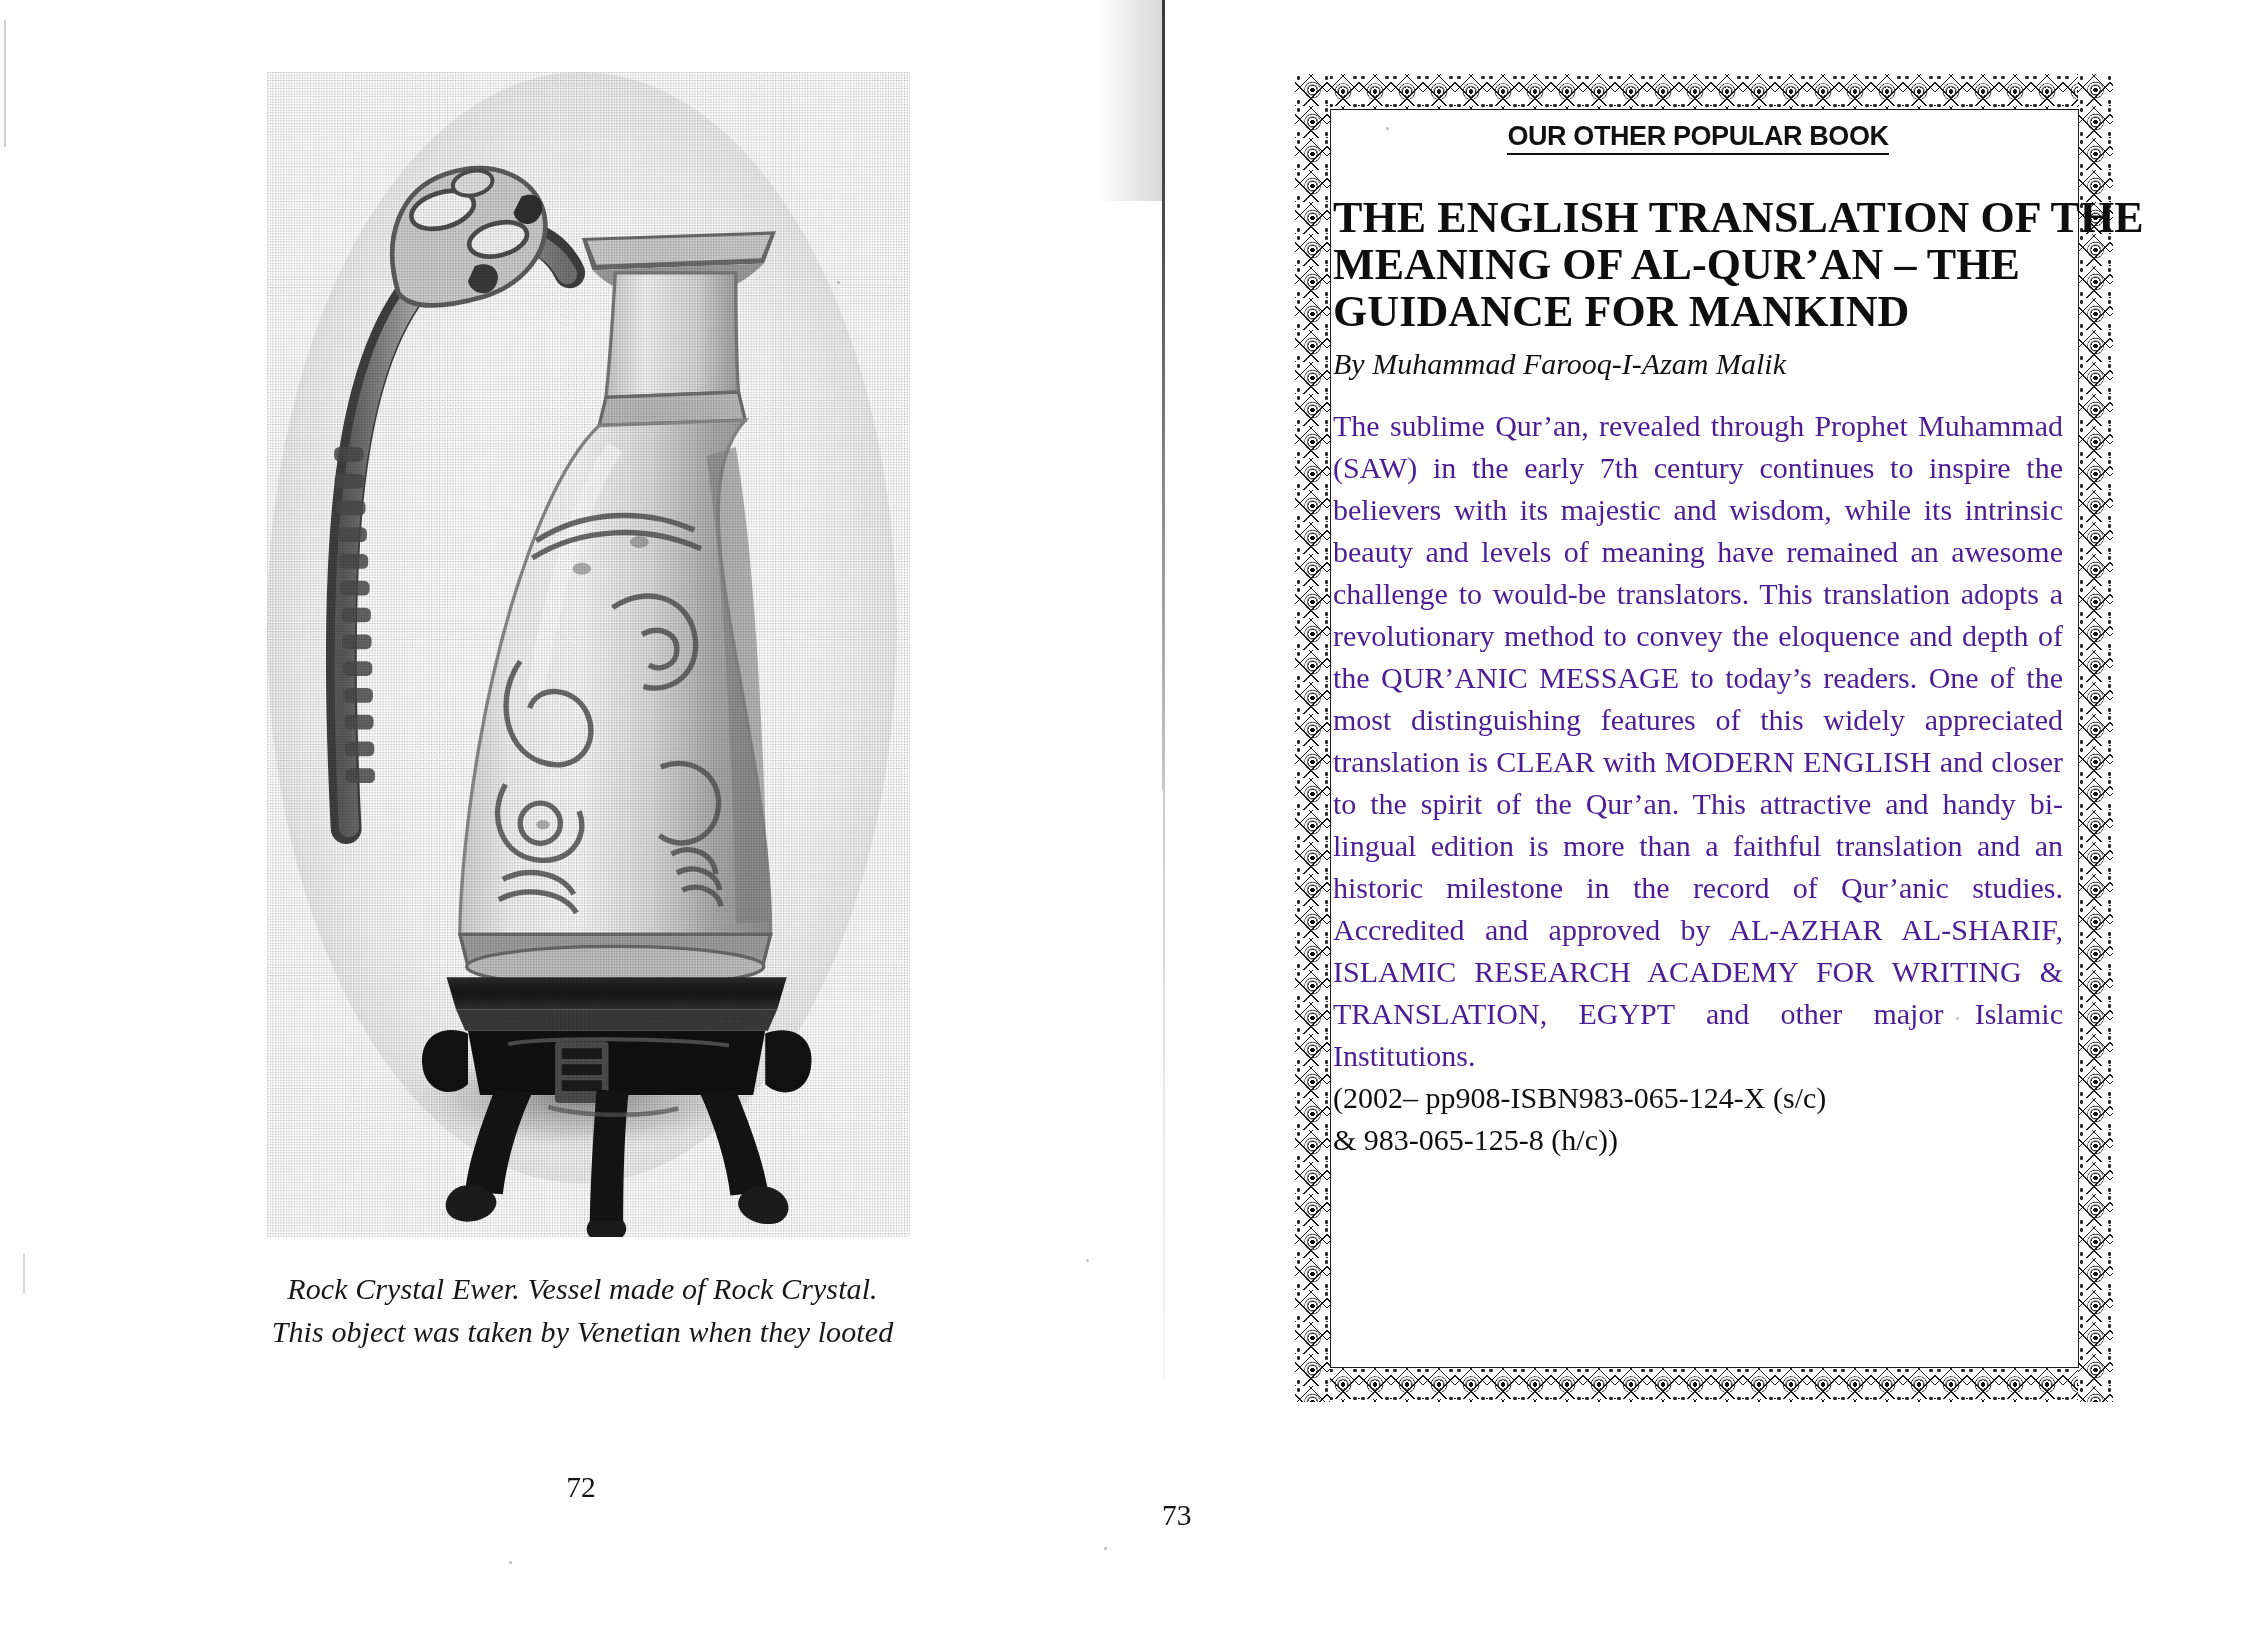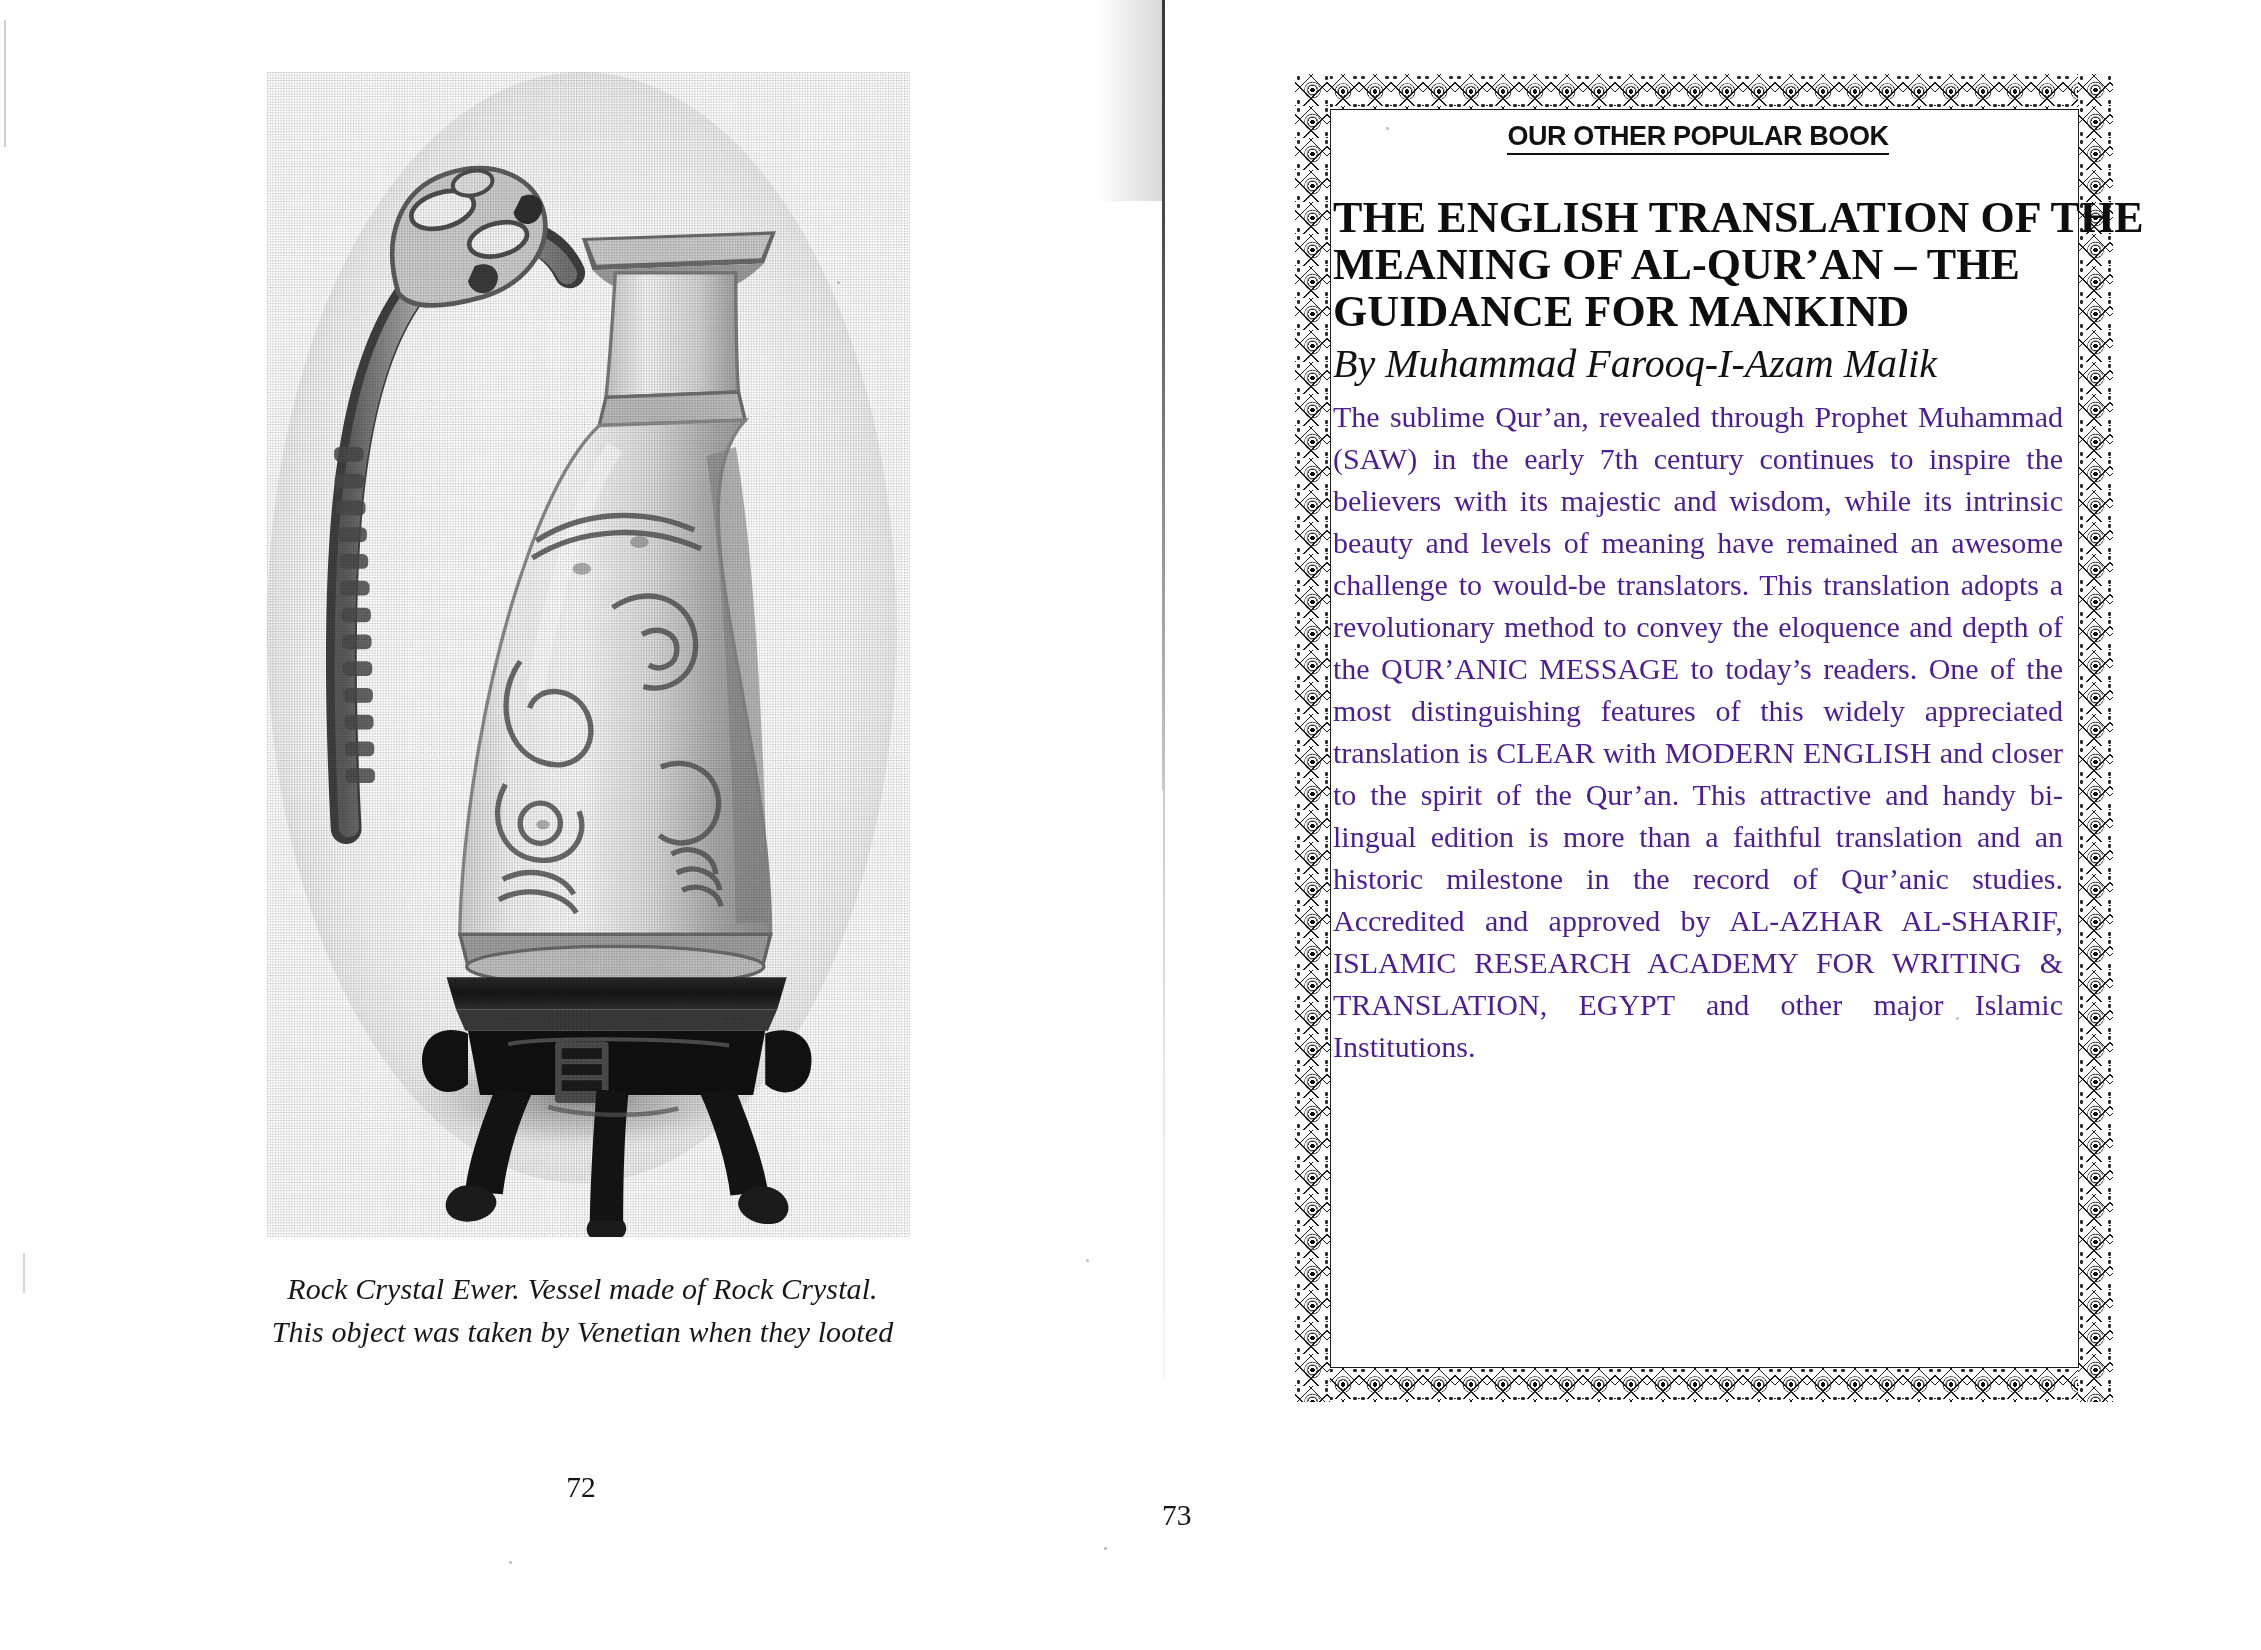--- a/index.html
+++ b/index.html
@@ -214,24 +214,24 @@
     line-height: 47px;
     color: #0e0e0e;
     letter-spacing: 0.1px;
     margin-bottom: 8px;
   }
   #book-title div { white-space: nowrap; }
 
   #byline {
     font-family: "Liberation Serif", serif;
     font-style: italic;
-    font-size: 40px;
+    font-size: 30px;
     line-height: 42px;
     color: #121212;
-    margin-bottom: 11px;
+    margin-bottom: 20px;
   }
 
   #blurb {
     font-family: "Liberation Serif", serif;
     font-size: 30px;
     line-height: 42px;
     color: #4c1d95;
     text-align: justify;
     text-align-last: left;
     hyphens: none;
@@ -443,20 +443,24 @@
       <div id="book-title">
         <div>THE ENGLISH TRANSLATION OF THE</div>
         <div>MEANING OF AL-QUR’AN – THE</div>
         <div>GUIDANCE FOR MANKIND</div>
       </div>
 
       <div id="byline">By Muhammad Farooq-I-Azam Malik</div>
 
       <div id="blurb">The sublime Qur’an, revealed through Prophet Muhammad (SAW) in the early 7th century continues to inspire the believers with its majestic and wisdom, while its intrinsic beauty and levels of meaning have remained an awesome challenge to would-be translators. This translation adopts a revolutionary method to convey the eloquence and depth of the QUR’ANIC MESSAGE to today’s readers. One of the most distinguishing features of this widely appreciated translation is CLEAR with MODERN ENGLISH and closer to the spirit of the Qur’an. This attractive and handy bi-lingual edition is more than a faithful translation and an historic milestone in the record of Qur’anic studies. Accredited and approved by AL-AZHAR AL-SHARIF, ISLAMIC RESEARCH ACADEMY FOR WRITING &amp; TRANSLATION, EGYPT and other major Islamic Institutions.</div>
 
+      <div id="isbn">
+        <div>(2002– pp908-ISBN983-065-124-X  (s/c)</div>
+        <div>&amp; 983-065-125-8 (h/c))</div>
+      </div>
 
     </div>
 
     <div class="folio" id="folio-right" style="left:0; width:1099px;">73</div>
   </div>
 
   <div id="gutter-shadow"></div>
   <div id="gutter"></div>
   <div id="gutter-low"></div>
 

